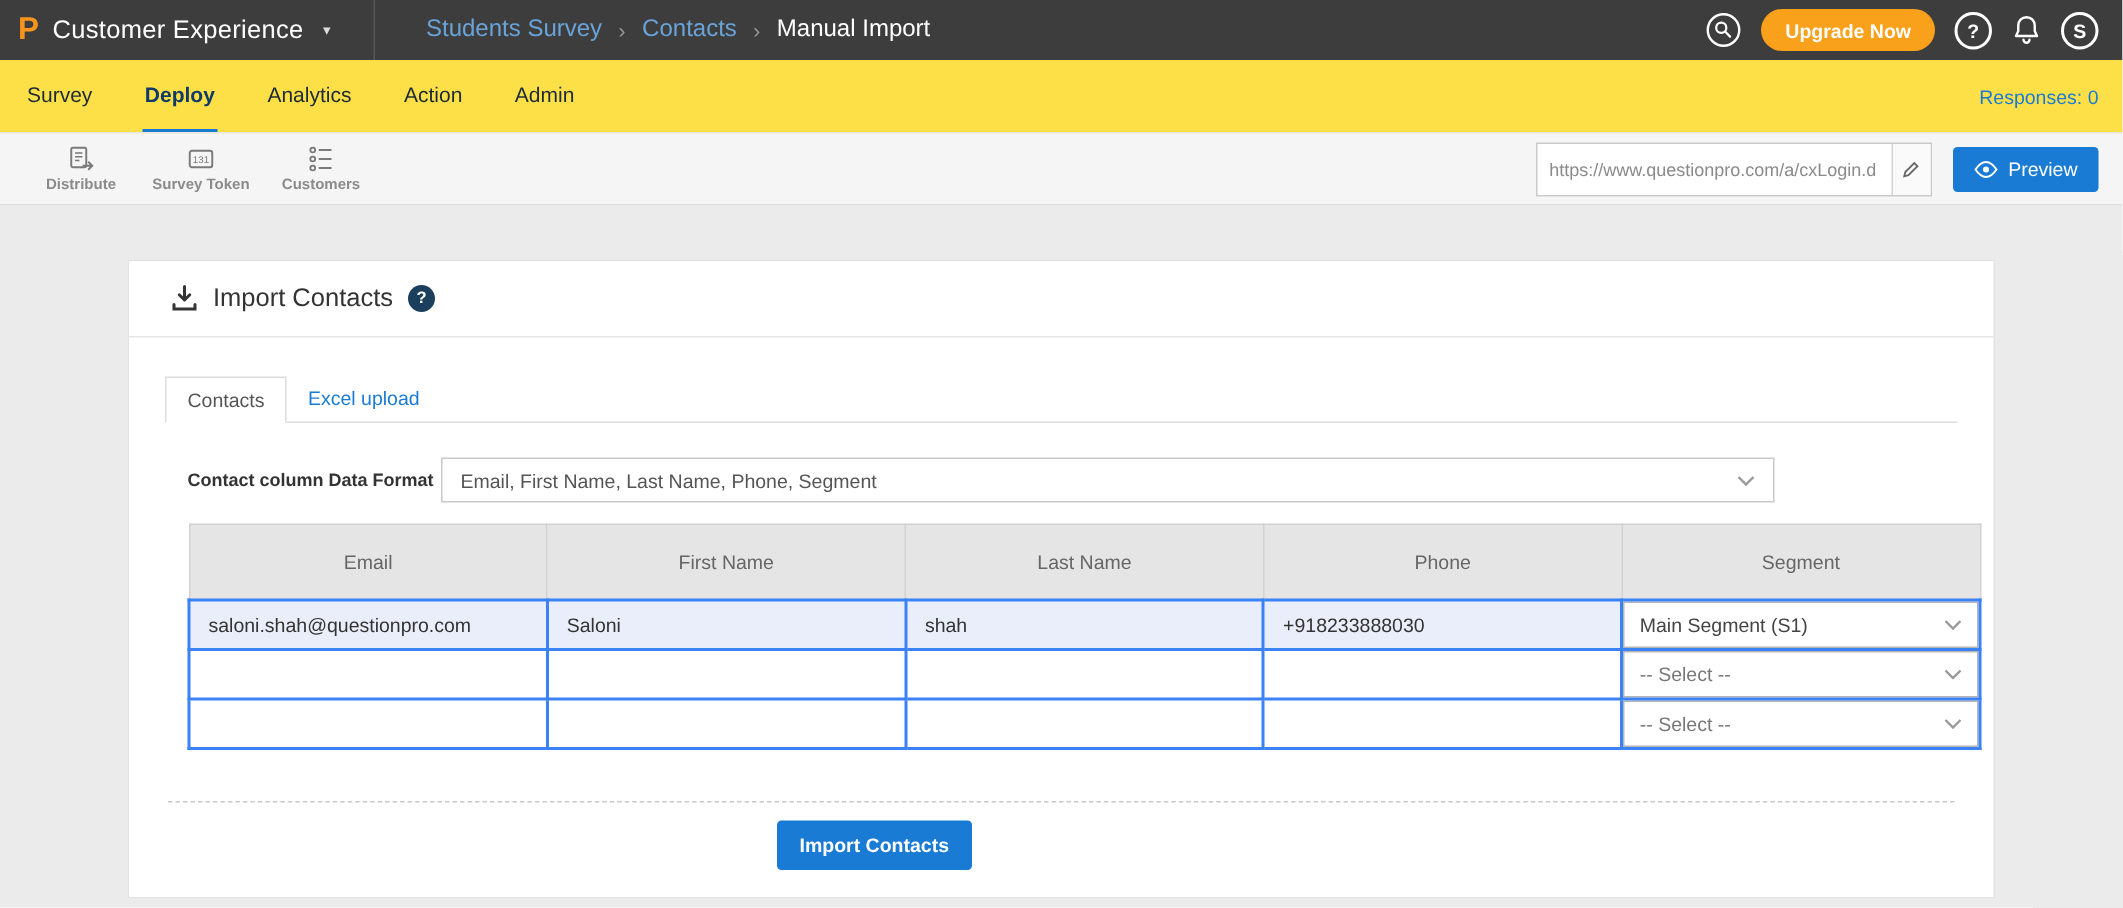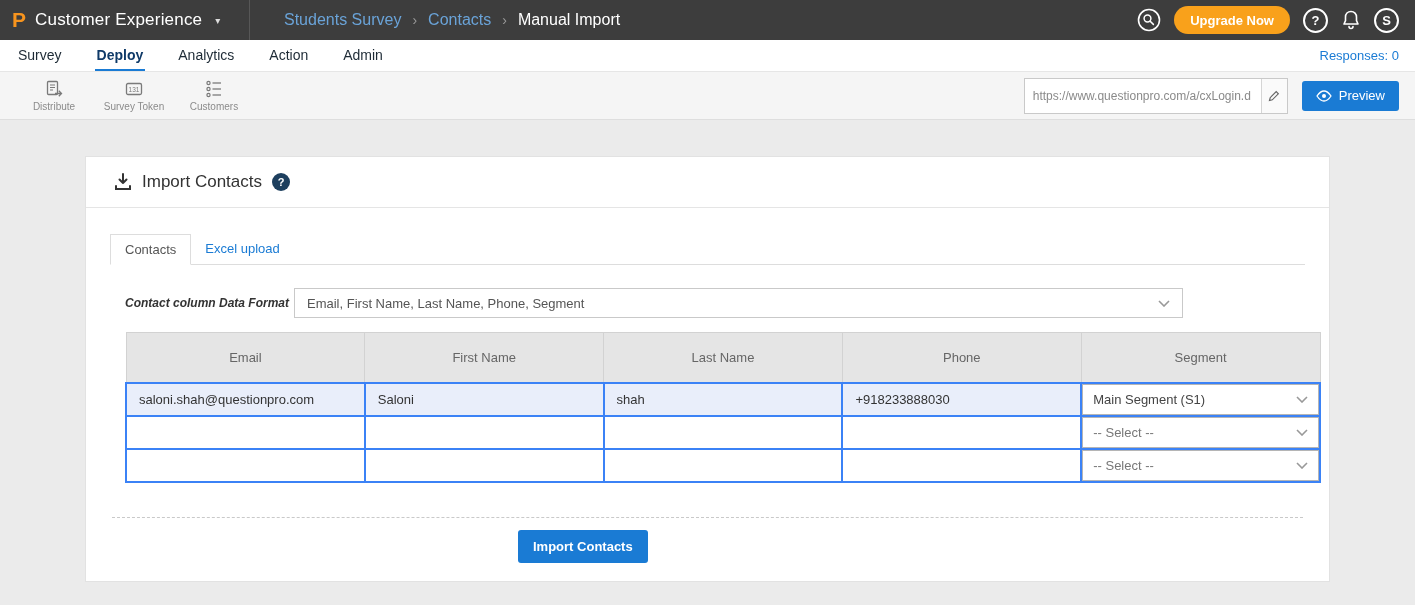--- a/index.html
+++ b/index.html
@@ -19,51 +19,51 @@
   .breadcrumb { display: flex; align-items: center; gap: 11px; margin-left: 34px; font-size: 16px; }
   .crumb-link { color: #6aa3d8; cursor: pointer; }
   .crumb-sep { color: #9a9a9a; font-size: 14px; }
   .crumb-current { color: #fff; }
   .topbar-right { margin-left: auto; display: flex; align-items: center; gap: 13px; padding-right: 16px; }
   .icon-btn { background: none; border: none; padding: 0; cursor: pointer; display: flex; align-items: center; }
   .upgrade-btn { background: #f9a11b; color: #fff; border: none; border-radius: 14px; height: 28px; padding: 0 16px; font-size: 13px; font-weight: bold; font-family: inherit; cursor: pointer; }
   .circle-badge { width: 25px; height: 25px; border-radius: 50%; border: 2px solid #fff; display: flex; align-items: center; justify-content: center; font-size: 13px; font-weight: bold; color: #fff; background: transparent; cursor: pointer; flex: none; }
 
   
-  .navbar { height: 32px; background: #ffffff; border-bottom: 1px solid #e6e6e6; display: flex; align-items: stretch; padding: 0 16px; }
+  .navbar { height: 49px; background: #fde047; border-bottom: 1px solid #e6e6e6; display: flex; align-items: stretch; padding: 0 16px; }
   .nav-item { display: flex; align-items: center; margin-right: 31px; border-bottom: 2px solid transparent; font-size: 14px; color: #1d2a35; cursor: pointer; padding: 0 2px; }
   .nav-item.active { border-color: #1a7bd4; color: #0f3a68; font-weight: bold; }
   .responses { margin-left: auto; display: flex; align-items: center; font-size: 13px; color: #1a7bd4; cursor: pointer; }
 
   
   .toolbar { height: 48px; background: #f5f5f5; border-bottom: 1px solid #dedede; display: flex; align-items: stretch; padding-left: 14px; }
   .tool-item { width: 80px; display: flex; flex-direction: column; align-items: center; justify-content: center; gap: 2px; cursor: pointer; }
   .tool-item.active { background: #e3e3e3; }
-  .tool-label { font-size: 10px; color: #8b8b8b; white-space: nowrap; }
+  .tool-label { font-size: 10px; color: #8b8b8b; white-space: nowrap; font-weight: bold; }
   .toolbar-right { margin-left: auto; display: flex; align-items: center; gap: 14px; padding-right: 16px; }
   .url-box { display: flex; align-items: center; width: 264px; height: 36px; border: 1px solid #c9c9c9; background: #fff; }
   .url-input { flex: 1; min-width: 0; border: none; outline: none; background: transparent; font-size: 12px; color: #8a8a8a; padding: 0 8px; font-family: inherit; }
   .pencil-btn { width: 26px; height: 100%; border: none; border-left: 1px solid #d5d5d5; background: #fafafa; cursor: pointer; display: flex; align-items: center; justify-content: center; }
   .preview-btn { display: flex; align-items: center; gap: 7px; height: 30px; background: #1a7bd4; border: none; border-radius: 3px; color: #fff; font-size: 13px; padding: 0 14px; font-family: inherit; cursor: pointer; }
 
   
   .content { padding-top: 36px; }
   .card { width: 1245px; margin: 0 auto; background: #fff; border: 1px solid #e2e2e2; }
   .card-header { display: flex; align-items: center; gap: 10px; padding: 15px 28px; border-bottom: 1px solid #e5e5e5; }
   .card-title { font-size: 17px; color: #333; font-weight: normal; margin: 0; }
   .help-badge { width: 18px; height: 18px; border-radius: 50%; background: #1d3f5e; color: #fff; font-size: 11px; font-weight: bold; display: flex; align-items: center; justify-content: center; cursor: pointer; }
   .card-body { padding: 0 39px 18px; }
 
   .tabs-row { margin: 26px -15px 0; border-bottom: 1px solid #ddd; display: flex; }
   .tab { font-size: 13px; padding: 7px 14px; cursor: pointer; }
   .tab.active { border: 1px solid #ddd; border-bottom: 1px solid #fff; margin-bottom: -1px; background: #fff; color: #555; }
   .tab.link { color: #1a7bd4; }
 
   .format-row { margin-top: 23px; display: flex; align-items: center; }
-  .format-label { font-size: 12px; font-weight: bold; color: #333; width: 169px; font-style: italic; }
+  .format-label { font-size: 12px; font-weight: bold; color: #333; width: 169px; }
   .select { height: 30px; border: 1px solid #c9c9c9; background: #fff; display: flex; align-items: center; justify-content: space-between; padding: 0 12px; font-size: 13px; color: #555; cursor: pointer; }
   .format-select { width: 889px; }
 
   .contacts-table { margin-top: 14px; width: 1196px; border-collapse: collapse; table-layout: fixed; }
   .contacts-table th { background: #e5e5e5; border: 1px solid #d2d2d2; height: 50px; font-size: 13px; font-weight: normal; color: #666; text-align: center; }
   .contacts-table td { border: 2px solid #3b82f6; height: 33px; padding: 0; }
   tr.highlight td { background: #e9eefa; }
   .cell-input { width: 100%; height: 100%; border: none; outline: none; background: transparent; font-size: 13px; color: #333; padding: 0 12px; font-family: inherit; }
   .seg-select { height: 100%; border: 1px solid #b5b5b5; background: #fff; color: #777; padding: 0 10px; }
   tr.highlight .seg-select { color: #444; }

